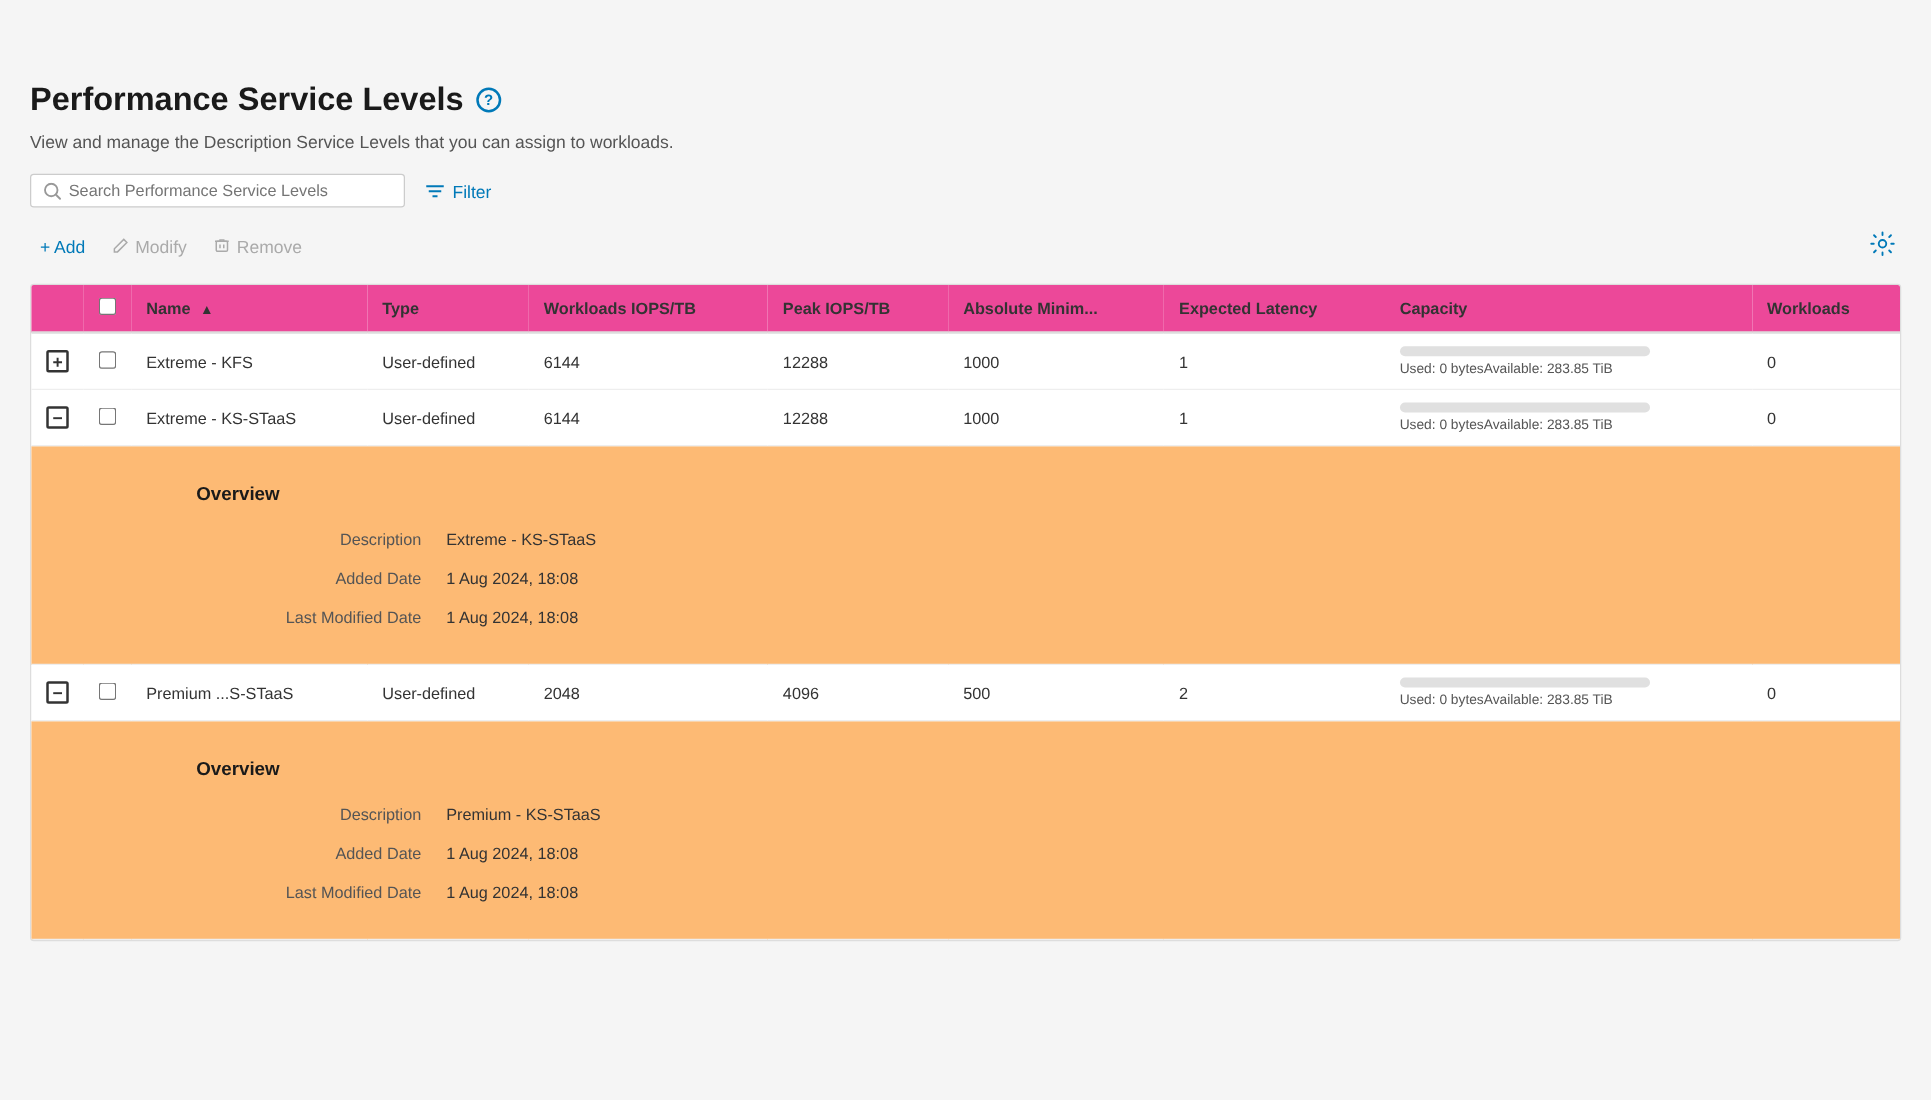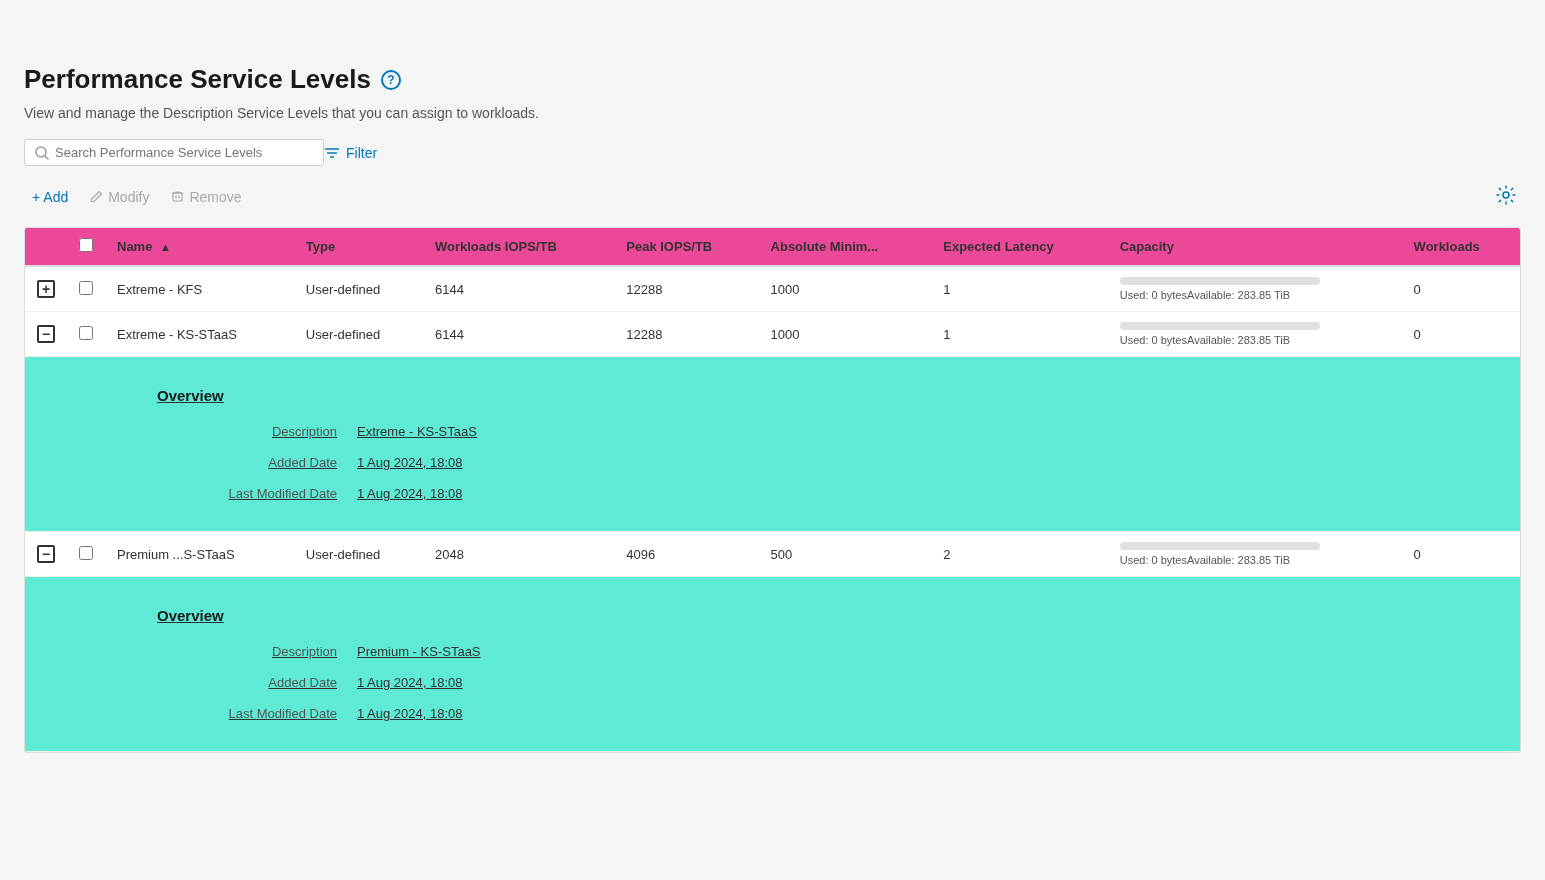--- a/index.html
+++ b/index.html
@@ -41,20 +41,21 @@
       flex-shrink: 0;
     }
     .page-subtitle {
       color: #555;
       font-size: 14px;
       margin-bottom: 18px;
     }
     .toolbar-row {
       display: flex;
       align-items: center;
+      gap: 16px;
       margin-bottom: 14px;
     }
     .search-box {
       display: flex;
       align-items: center;
       border: 1px solid #ccc;
       border-radius: 3px;
       background: #fff;
       padding: 5px 10px;
       width: 300px;
@@ -150,22 +151,21 @@
       padding: 10px 12px;
       font-size: 13px;
       color: #333;
       vertical-align: middle;
     }
     tr.data-row td {
       border-bottom: 1px solid #eee;
     }
     tr.expand-row td {
       border-bottom: 1px solid #eee;
-      background: #5eead4;
-      text-decoration: underline;
+      background: #fdba74;
     }
     .checkbox-cell {
       width: 36px;
       text-align: center;
     }
     .expand-cell {
       width: 36px;
       text-align: center;
     }
     .expand-btn {

